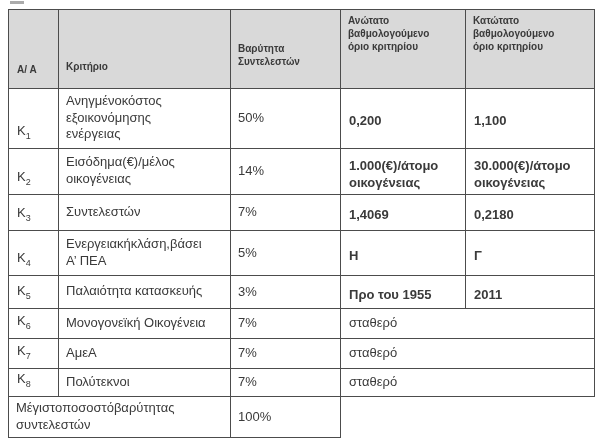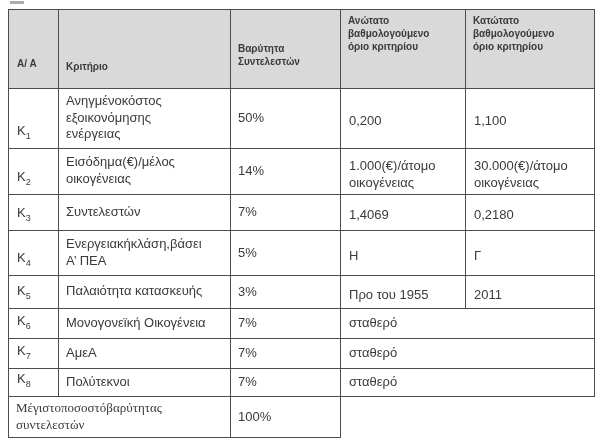--- a/index.html
+++ b/index.html
@@ -35,33 +35,33 @@
     color: var(--text);
     text-align: left;
     overflow: hidden;
   }
   thead tr { height: 79px; }
   th {
     background: var(--header-bg);
     font-weight: 700;
     font-size: 10px;
   }
-  th.hc1 { vertical-align: bottom; padding: 0 2px 17px 8px; }
+  th.hc1 { vertical-align: bottom; padding: 0 2px 11px 8px; }
   th.hc2 { vertical-align: bottom; padding: 0 2px 14px 7px; }
   th.hc3 { vertical-align: bottom; padding: 0 2px 19px 7px; margin-top: 48px; }
   th.hc4, th.hc5 { vertical-align: top; padding: 5px 2px 0 7px; }
   .line { display: block; }
   .line.spread { display: flex; }
   td.id-cell   { vertical-align: bottom; padding: 2px 2px 6px 8px; }
   td.id-cell sub { font-size: 9px; }
   td.crit-cell { vertical-align: middle; padding: 3px 5px 4px 7px; }
   td.weight-cell { vertical-align: middle; padding: 2px 2px 2px 7px; }
-  td.val-cell  { vertical-align: middle; padding: 8px 2px 2px 8px; }
+  td.val-cell  { vertical-align: middle; padding: 8px 2px 2px 8px; font-weight: bold; }
   td.merged-cell { vertical-align: middle; padding: 2px 2px 2px 8px; }
-  td.footer-label-cell { vertical-align: middle; padding: 3px 6px 4px 7px; font-family: Liberation Serif, serif; }
+  td.footer-label-cell { vertical-align: middle; padding: 3px 6px 4px 7px; }
   td.footer-empty-cell { border: none; background: transparent; }
   tr.r1 { height: 60px; }
   tr.r2 { height: 46px; }
   tr.r3 { height: 36px; }
   tr.r4 { height: 45px; }
   tr.r5 { height: 33px; }
   tr.r6 { height: 30px; }
   tr.r7 { height: 30px; }
   tr.r8 { height: 15px; }
   tr.footer-row { height: 41px; }

